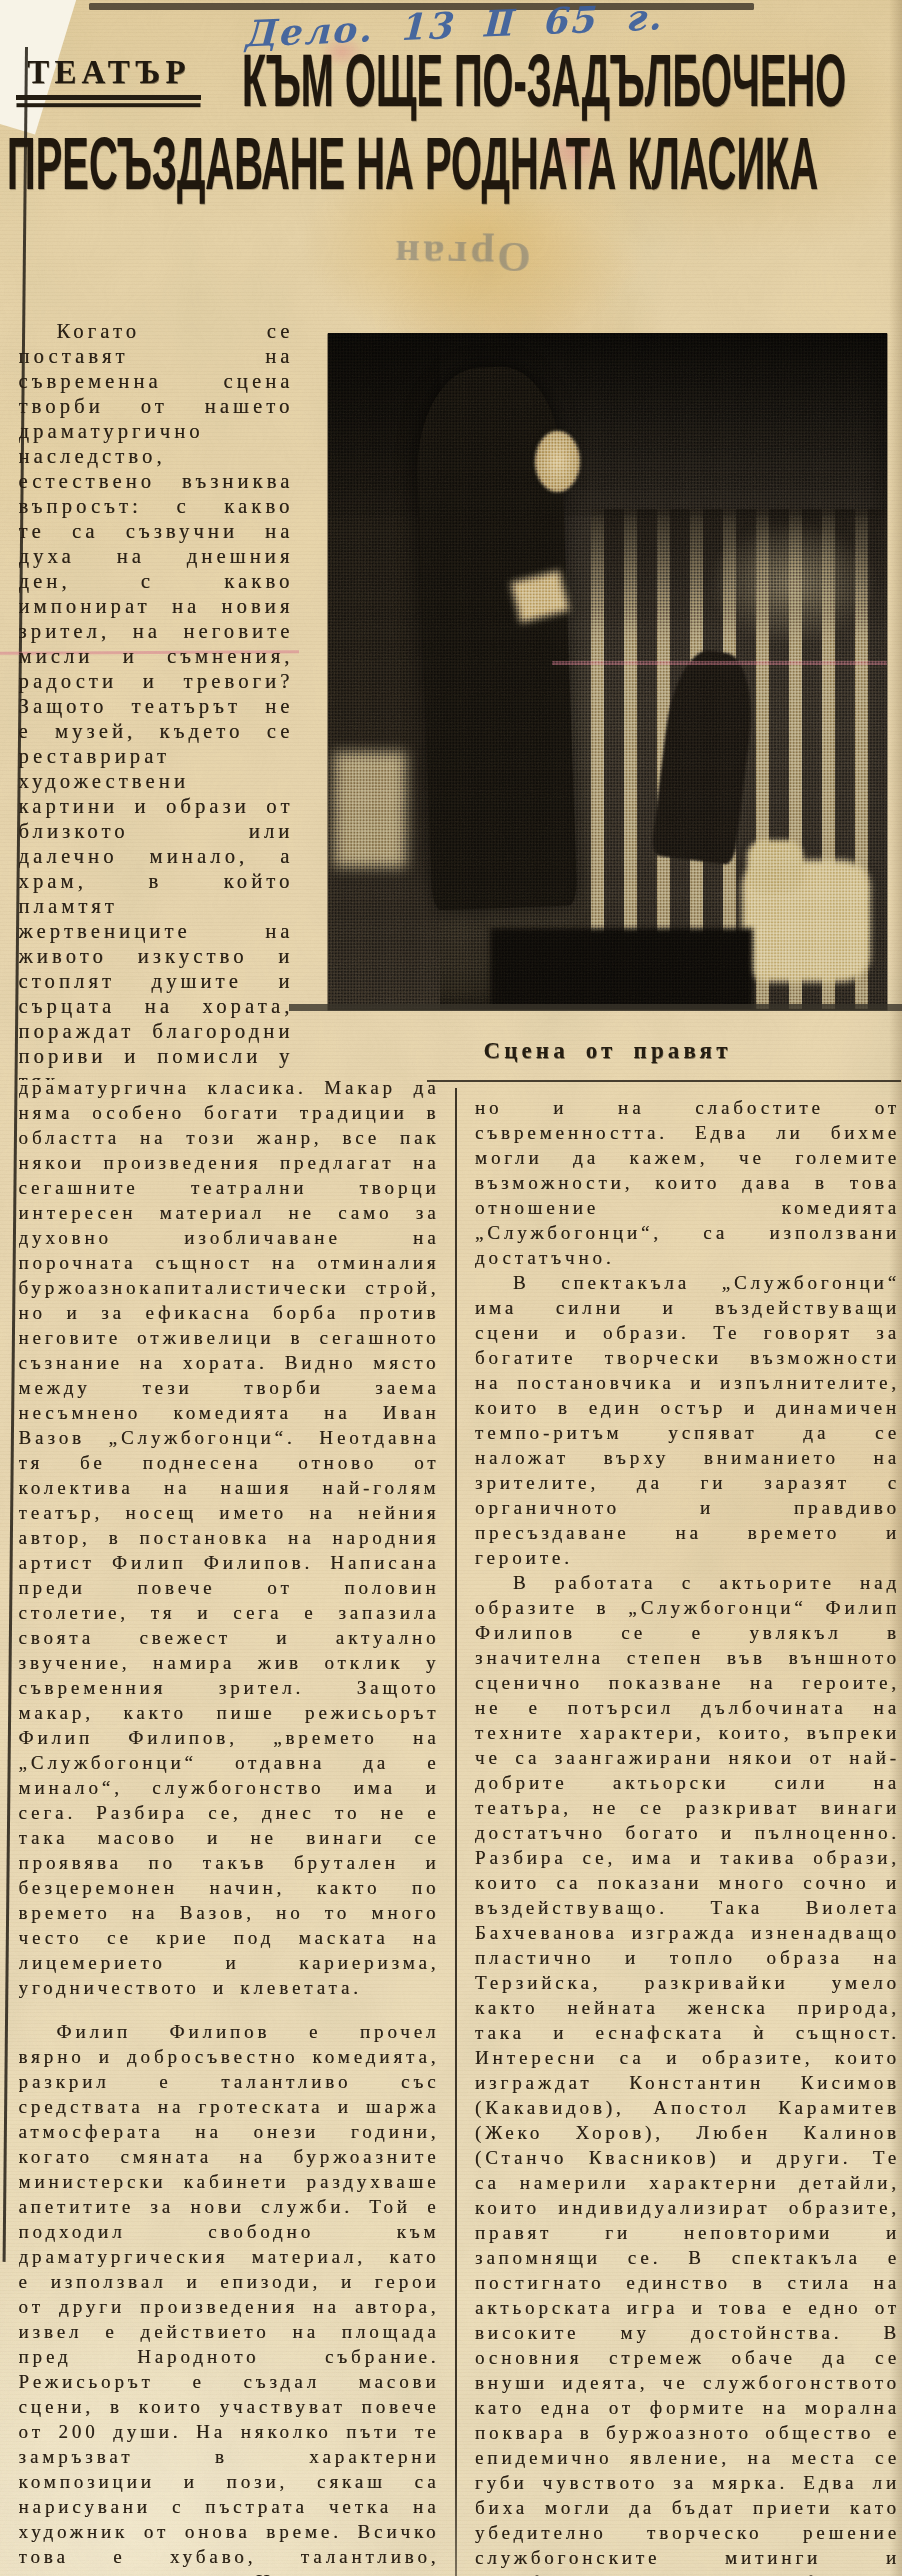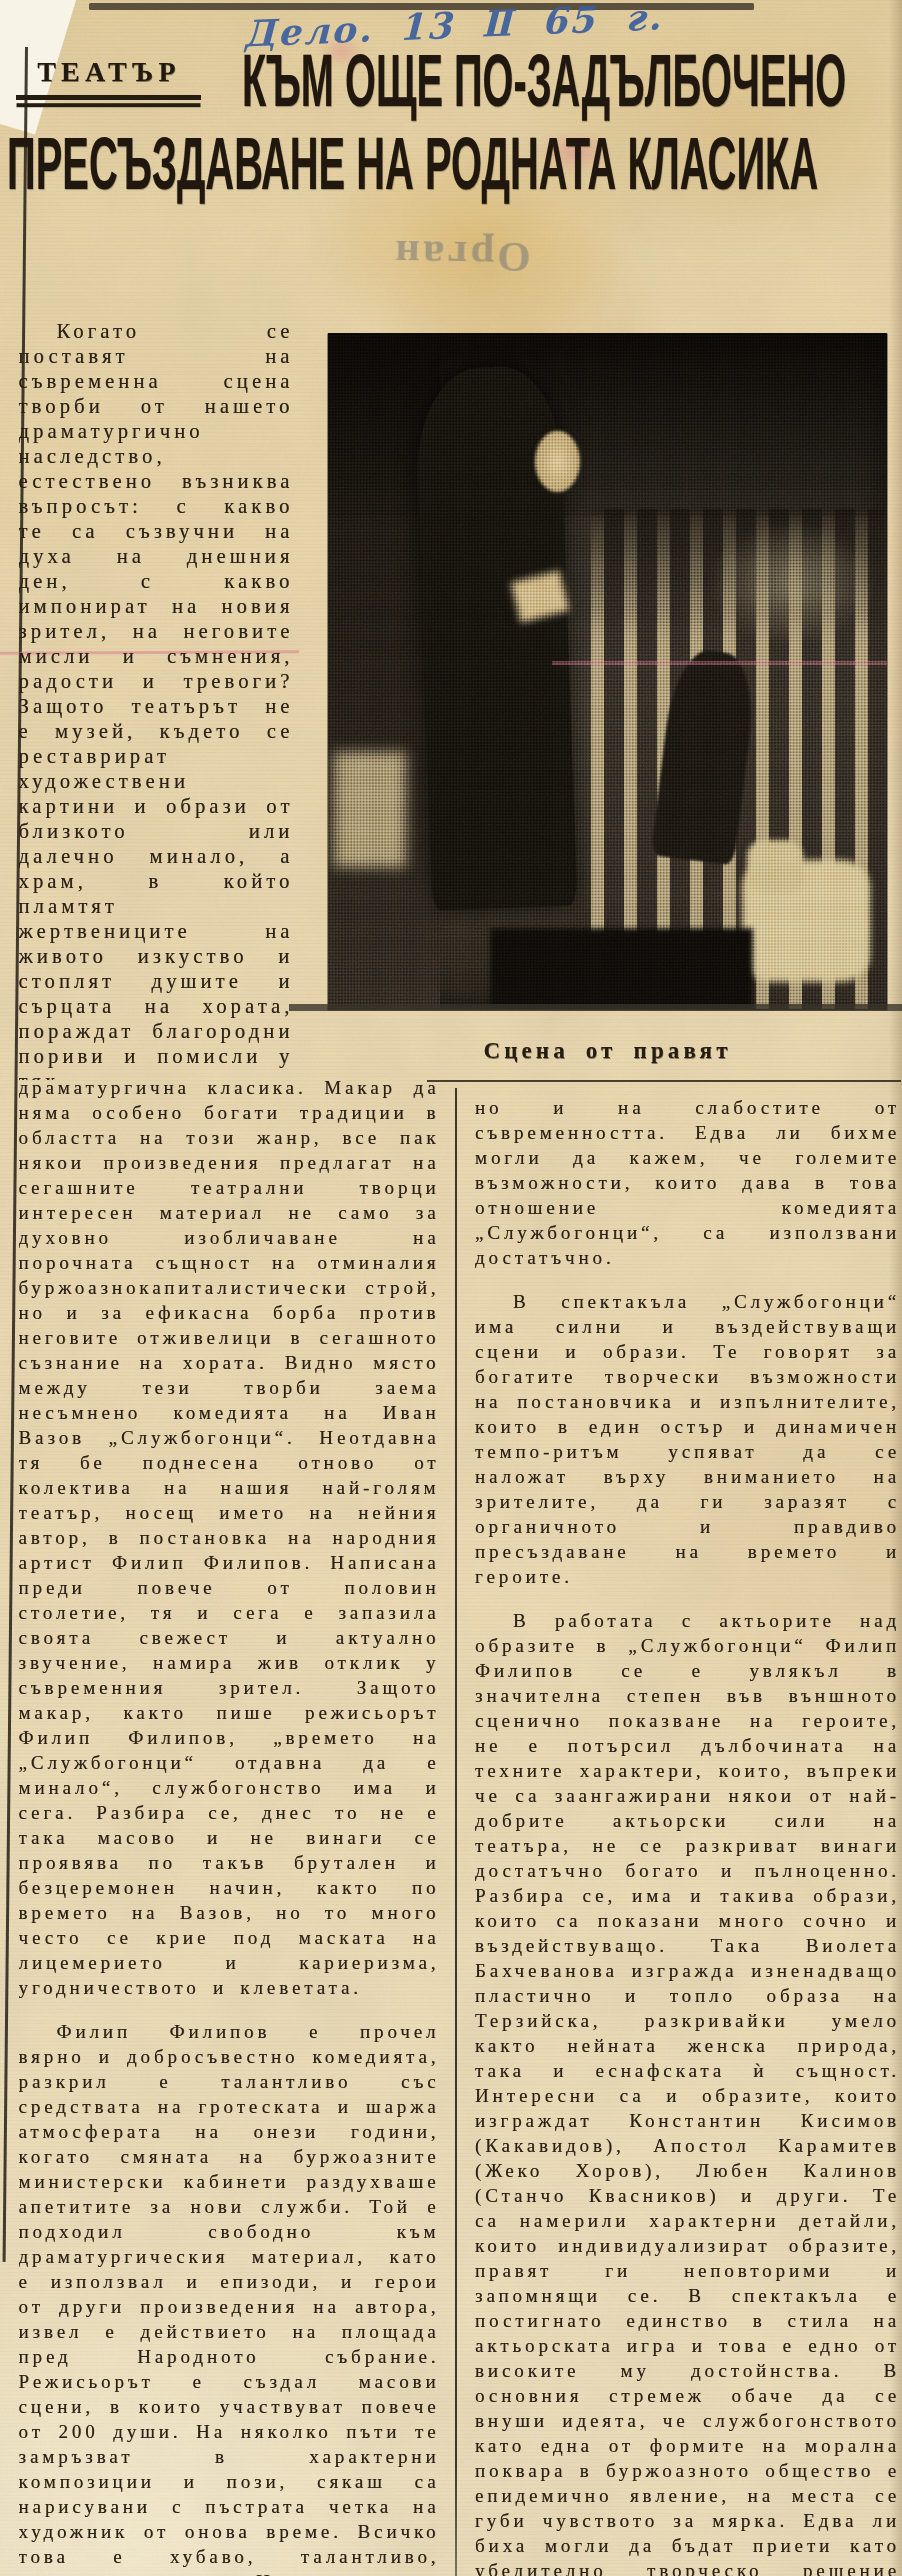--- a/index.html
+++ b/index.html
@@ -32,21 +32,21 @@
   
   .handwriting{
     position:absolute; left:246px; top:5.2px; width:361px;
     font-family:"DejaVu Serif", serif; font-style:italic; font-weight:600;
     font-size:36px; color:#3b5f9e; letter-spacing:2.1px; word-spacing:13.4px;
     transform:rotate(-2.4deg) skewX(-6deg); white-space:nowrap; opacity:.92;
   }
   
   .kicker{
     position:absolute; left:18.5px; top:52px; width:181px; text-align:center;
-    font-family:"Liberation Serif", serif; font-weight:bold; font-size:28px; line-height:40px;
+    font-family:"Liberation Serif", serif; font-weight:bold; font-size:33px; line-height:40px;
     letter-spacing:5.2px; color:#211a10;
     text-shadow:0.5px 0.5px 0.5px rgba(35,25,10,.5);
   }
   .kicker-underline{position:absolute; left:15.5px; top:95px; width:185px; height:4.6px; background:#241d12;
     box-shadow:0 7.7px 0 -0.5px #241d12;}
   .headline{position:absolute; white-space:nowrap; color:#20180e;
     font-family:"Liberation Sans", sans-serif; font-weight:bold;
     text-shadow:1px 1px 1px rgba(40,28,12,.35), -0.5px 0 0.5px rgba(40,28,12,.25);}
   .headline > span{display:inline-block; transform-origin:left center;}
   .hl1{left:242px; top:37px; font-size:75px;}
@@ -78,21 +78,21 @@
   }
   .col-left{
     position:absolute; left:18.5px; top:1075px; width:421px; height:1784px; overflow:hidden;
     font-size:19px; line-height:25px; letter-spacing:3.9px; word-spacing:4.6px;
   }
   .col-left p.p2{margin-top:18.5px;}
   .col-right{
     position:absolute; left:475px; top:1095px; width:425px; height:1716px; overflow:hidden;
     font-size:19px; line-height:25px; letter-spacing:3.9px; word-spacing:4.6px;
   }
-  .col-right p.indent{margin-top:19px;}
+  .col-right p.indent{margin-top:0;}
   
   .h-rule-right{position:absolute; left:427px; top:1080px; width:474px; height:2.1px; background:#2c251a; opacity:.85;}
   .v-rule{position:absolute; left:455px; top:1088px; width:2.1px; height:1680px;
     background:linear-gradient(180deg,#2c251a 0%, #2c251a 82%, rgba(44,37,26,0) 100%); opacity:.9;}
   
   .photo{
     position:absolute; left:328px; top:333px; width:559px; height:676px; overflow:hidden;
     background:linear-gradient(180deg,#221e17 0%, #2b2620 28%, #3b352b 55%, #322c23 78%, #272219 100%);
     box-shadow:inset 0 0 31px rgba(0,0,0,.75), 0 1px 0 0.5px #342d22;
   }

